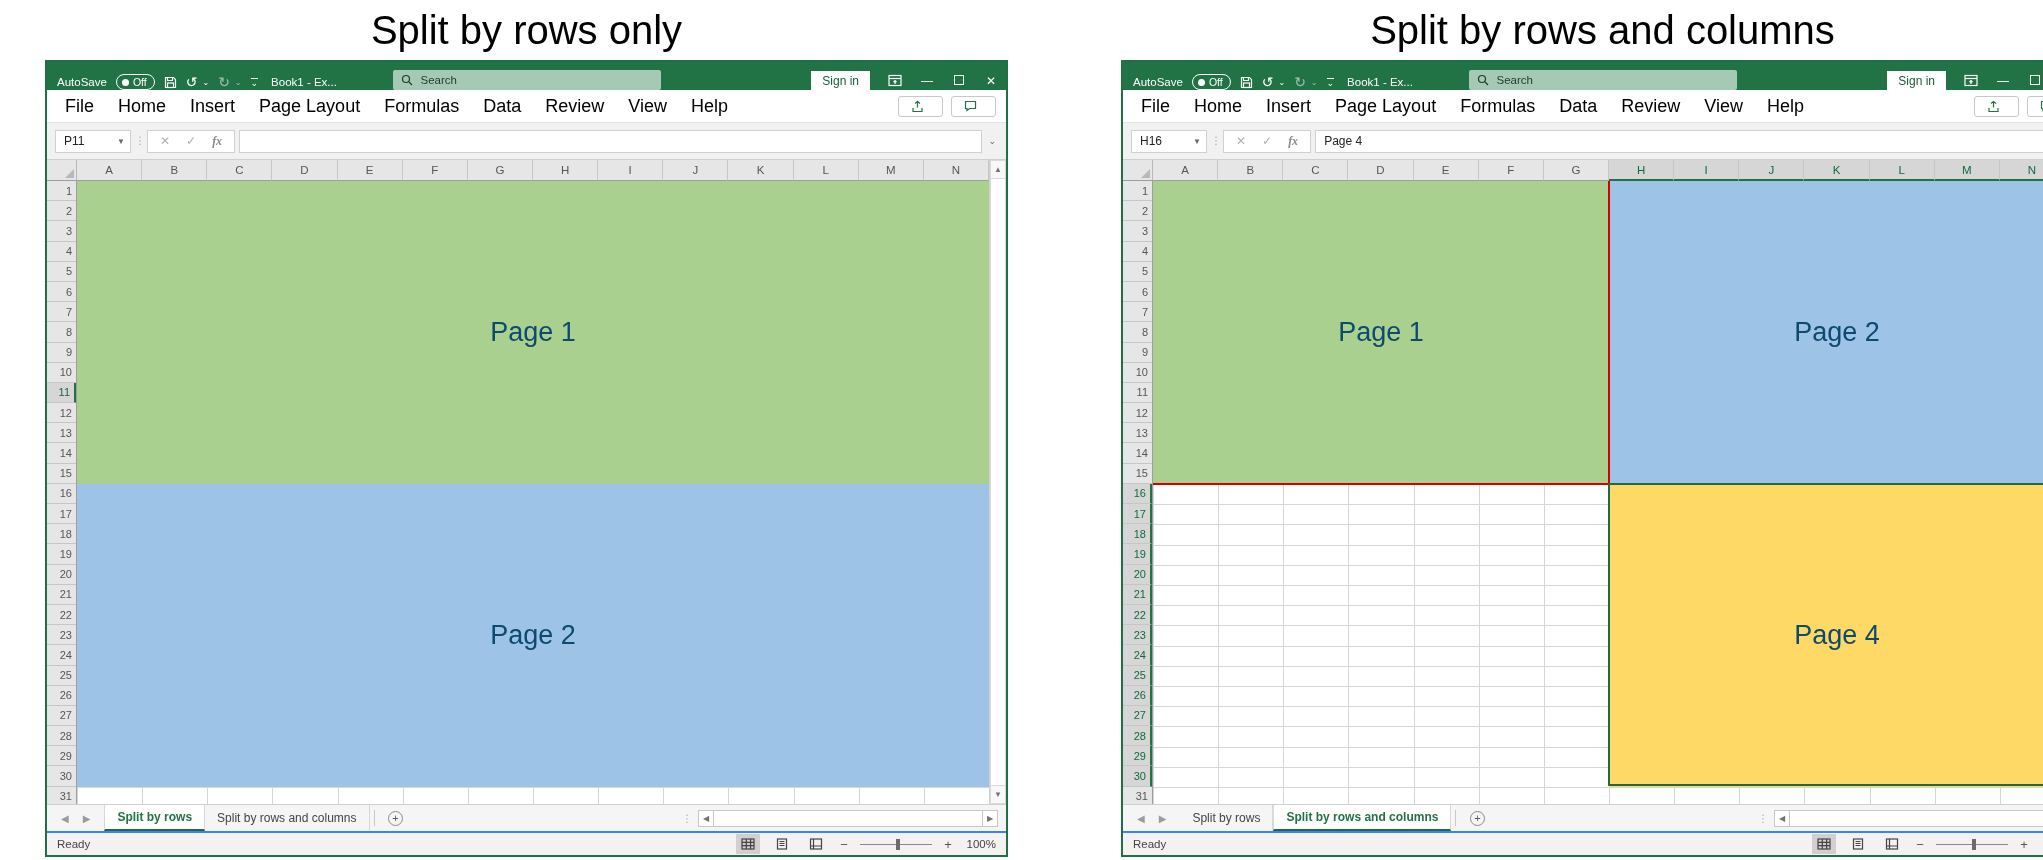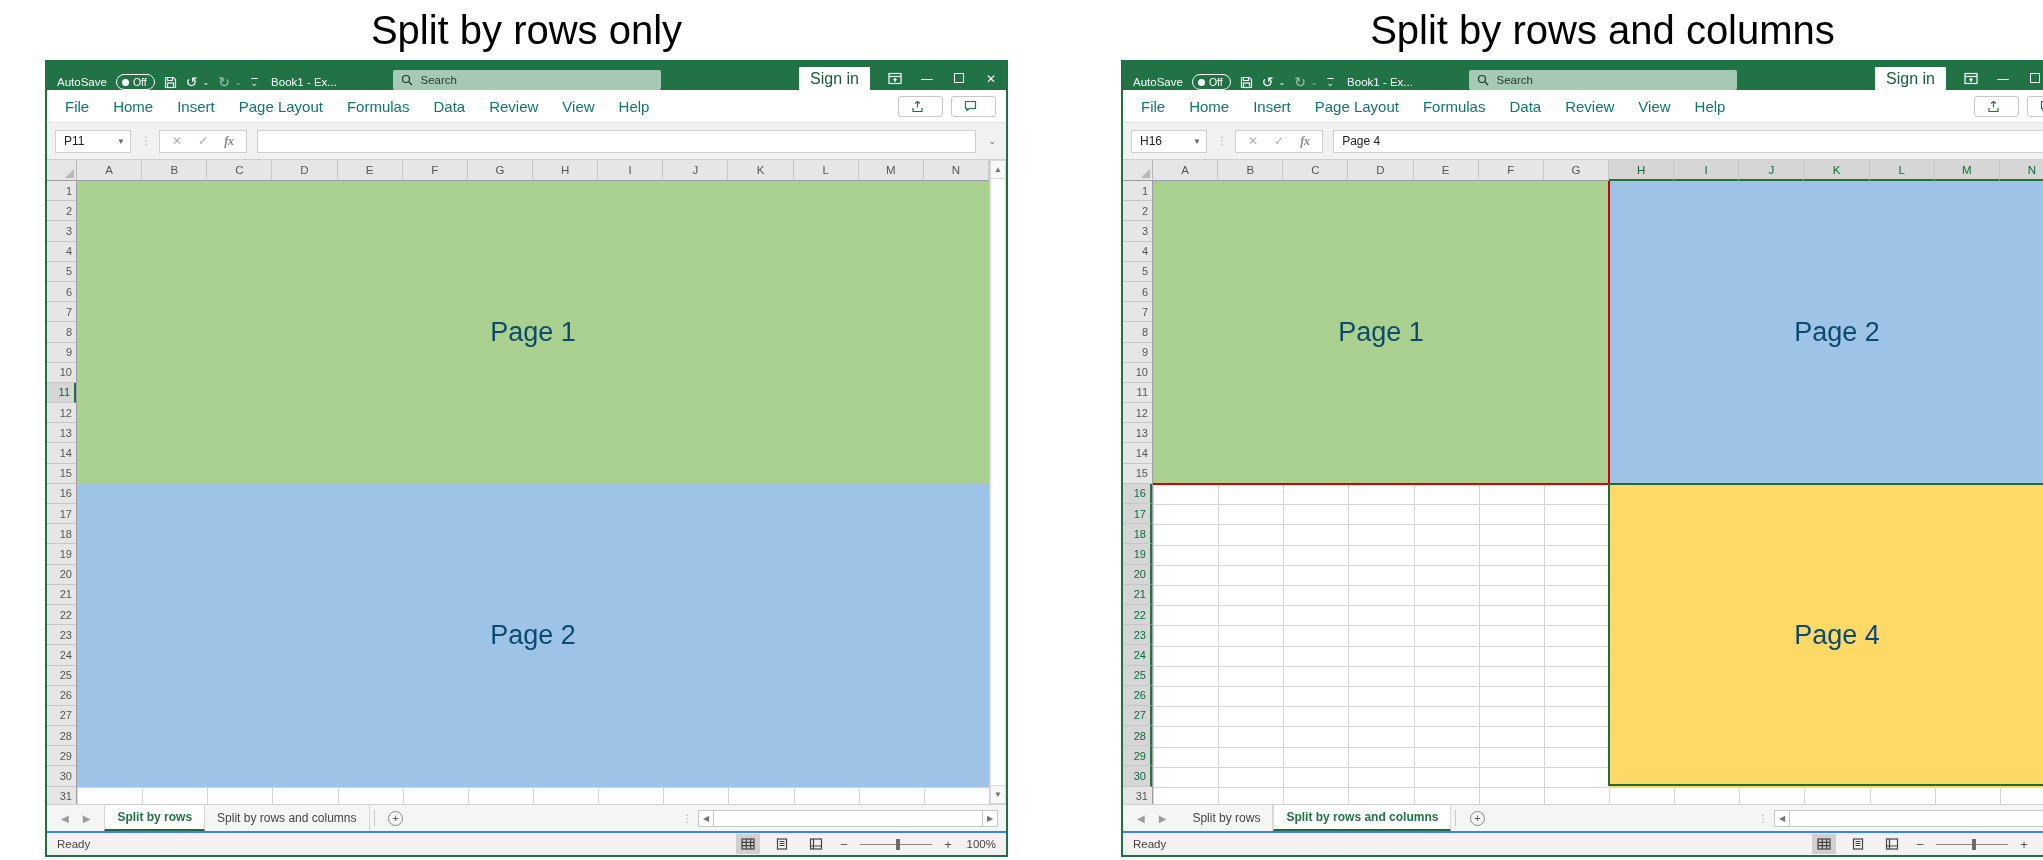--- a/index.html
+++ b/index.html
@@ -26,36 +26,36 @@
   .autosave-dot { width:7px; height:7px; border-radius:50%; background:#fff; }
   .tb-icon { display:flex; align-items:center; color:#fff; }
   .tb-caret { font-size:8px; margin-left:-4px; }
   .dim { opacity:.55; }
   .qat-chev { font-size:9px; line-height:7px; border-top:1.5px solid #fff; padding-top:1px; }
   .doc-title { margin-left:4px; white-space:nowrap; }
   .searchbox { position:absolute; left:50%; transform:translateX(-50%); width:268px; height:20px;
                background:#a6c9b5; border-radius:2px; display:flex; align-items:center;
                padding:0 8px; gap:8px; color:#1d3b2a; font-size:11.5px; }
   .tb-right { margin-left:auto; display:flex; align-items:center; gap:18px; }
-  .signin { background:#fff; color:#185c37; font-size:16px; padding:2.5px 11px; border:none;
+  .signin { background:#fff; color:#185c37; font-size:12px; padding:2.5px 11px; border:none;
             cursor:default; font-family:inherit; }
   .win-glyph { font-size:12px; width:14px; text-align:center; }
   .maxbox { width:10px; height:10px; border:1px solid #fff; }
 
   
   .menubar { height:33px; display:flex; align-items:center; background:#fff; padding:0 10px 0 6px;
              border-bottom:1px solid #e3e3e3; flex:0 0 auto; }
-  .menu-item { font-size:15px; color:#0f766e; padding:0 12px; }
+  .menu-item { font-size:18px; color:#000000; padding:0 12px; }
   .menu-right { margin-left:auto; display:flex; gap:8px; }
   .pill-btn { display:flex; align-items:center; gap:6px; border:1px solid #c8c8c8; border-radius:3px;
               background:#fff; color:#217346; font-size:12.5px; padding:3px 12px; font-family:inherit; }
 
   
   .formula-row { height:36px; background:#f1f1f1; display:flex; align-items:center;
-                 padding:5px 8px; gap:10px; flex:0 0 auto; }
+                 padding:5px 8px; gap:4px; flex:0 0 auto; }
   .namebox { width:76px; height:23px; background:#fff; border:1px solid #d0d0d0;
              display:flex; align-items:center; padding:0 5px 0 8px; font-size:12px; color:#222; }
   .namebox .nb-caret { margin-left:auto; font-size:8px; color:#666; }
   .vdots { color:#a0a0a0; font-size:10px; letter-spacing:0; line-height:4px; text-align:center; width:8px; }
   .fx-box { height:23px; background:#fff; border:1px solid #d0d0d0; display:flex; align-items:center;
             gap:16px; padding:0 12px; color:#b0b0b0; font-size:12px; }
   .fx-box .fx { font-style:italic; font-weight:bold; color:#8a8a8a; font-family:"Liberation Serif", serif; }
   .formula-input { flex:1; height:23px; background:#fff; border:1px solid #d0d0d0;
                    display:flex; align-items:center; padding:0 8px; font-size:12px; color:#222; }
   .fb-caret { color:#666; font-size:9px; padding:0 2px; }

